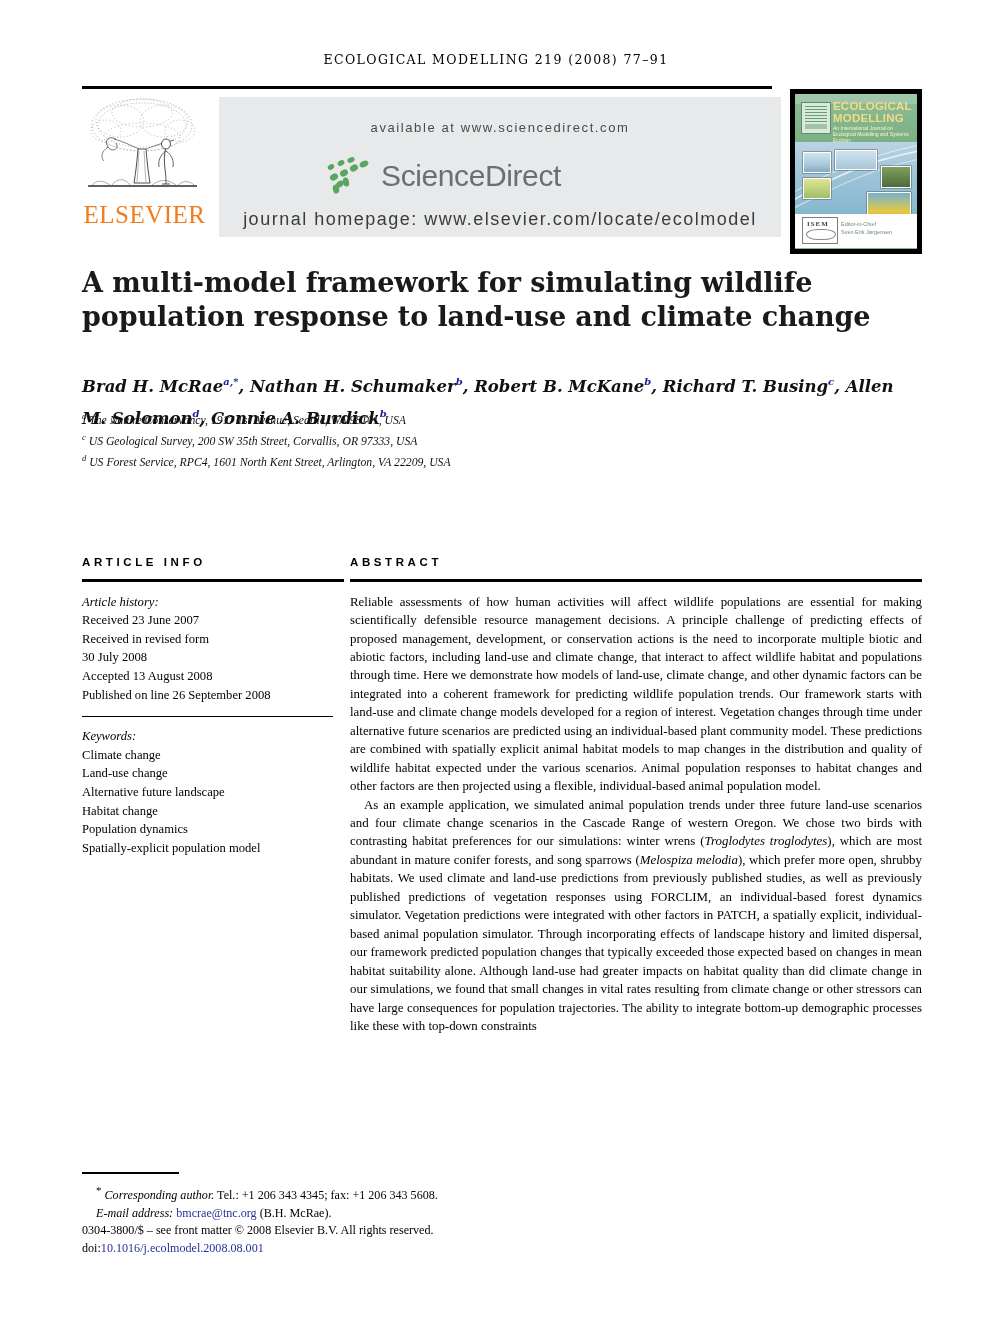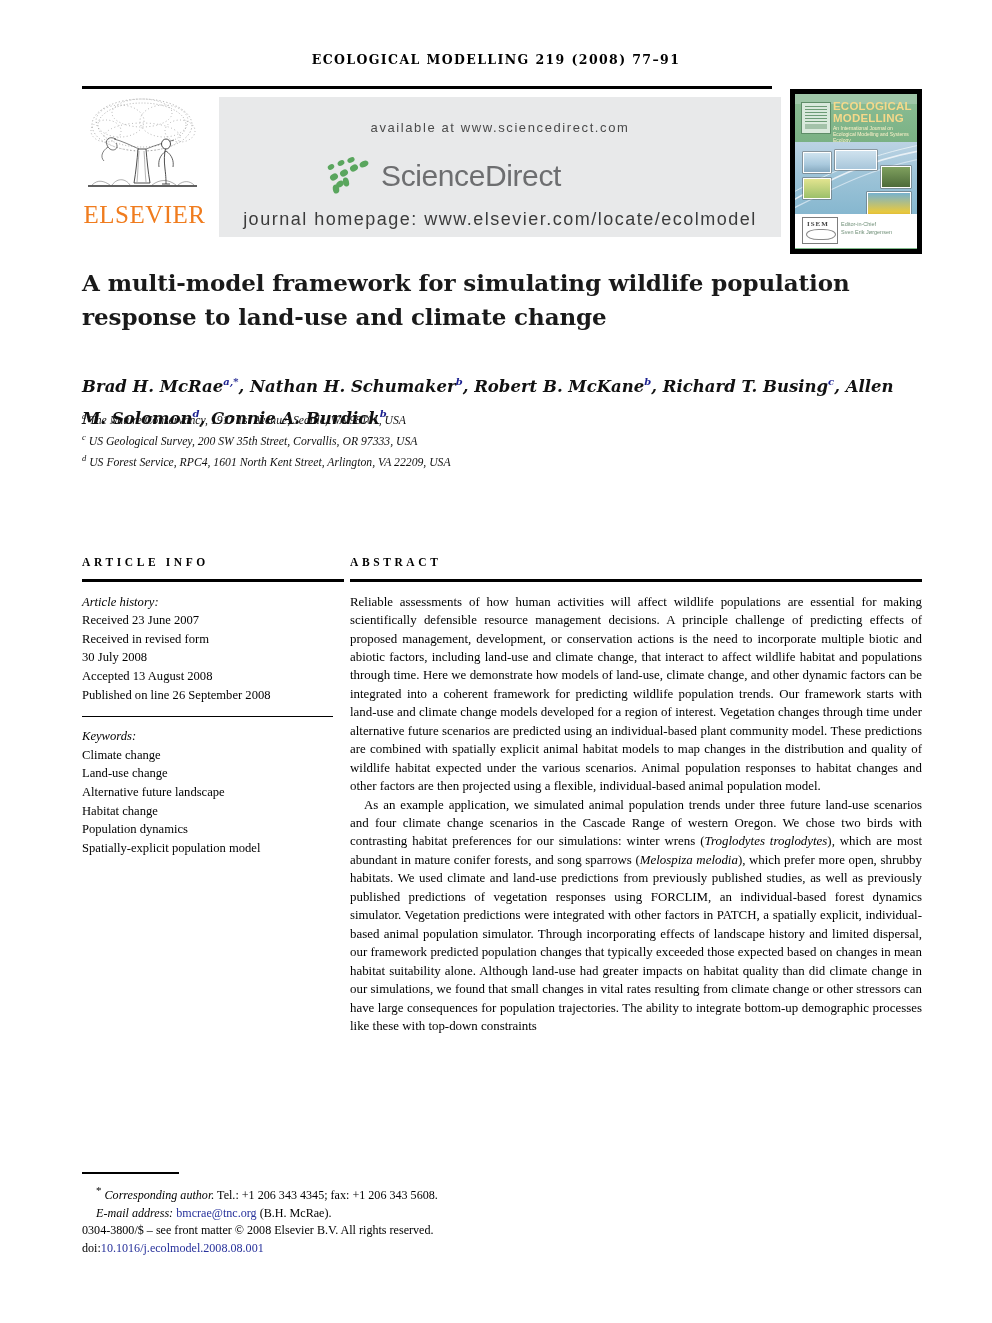--- a/index.html
+++ b/index.html
@@ -23,21 +23,21 @@
   }
 
   
   .running-head {
     position: absolute;
     left: 0; top: 52px;
     width: 992px;
     text-align: center;
     font-family: "DejaVu Serif", "Liberation Serif", serif;
     font-size: 12.5px;
-    font-weight: 700;
+    font-weight: 400;
     letter-spacing: 1.4px;
     font-variant: small-caps;
     color: #000;
   }
 
   
   .masthead-rule {
     position: absolute;
     left: 82px; top: 86px;
     width: 690px;
@@ -203,21 +203,21 @@
     font-family: "Liberation Sans", sans-serif;
     font-size: 5.5px; color: #6f8f77; line-height: 8px;
   }
 
   
   .title {
     position: absolute;
     left: 82px; top: 266px;
     width: 820px;
     font-family: "DejaVu Serif", "Liberation Serif", serif;
-    font-size: 23px;
+    font-size: 27px;
     font-weight: 700;
     line-height: 34px;
     letter-spacing: -0.1px;
     color: #1a1a1a;
   }
   .authors {
     position: absolute;
     left: 82px; top: 368px;
     width: 830px;
     font-family: "DejaVu Serif", "Liberation Serif", serif;
@@ -254,21 +254,21 @@
     position: absolute;
     left: 82px; top: 556px;
     width: 262px;
   }
   .col-abs {
     position: absolute;
     left: 350px; top: 556px;
     width: 572px;
   }
   .sec-head {
-    font-family: Liberation Serif, serif;
+    font-family: Liberation Sans, sans-serif;
     font-size: 11.5px;
     font-weight: 700;
     letter-spacing: 3.6px;
     color: #000;
     text-transform: uppercase;
   }
   .rule-thick {
     height: 2.6px;
     background: #000;
     margin-top: 11px;

